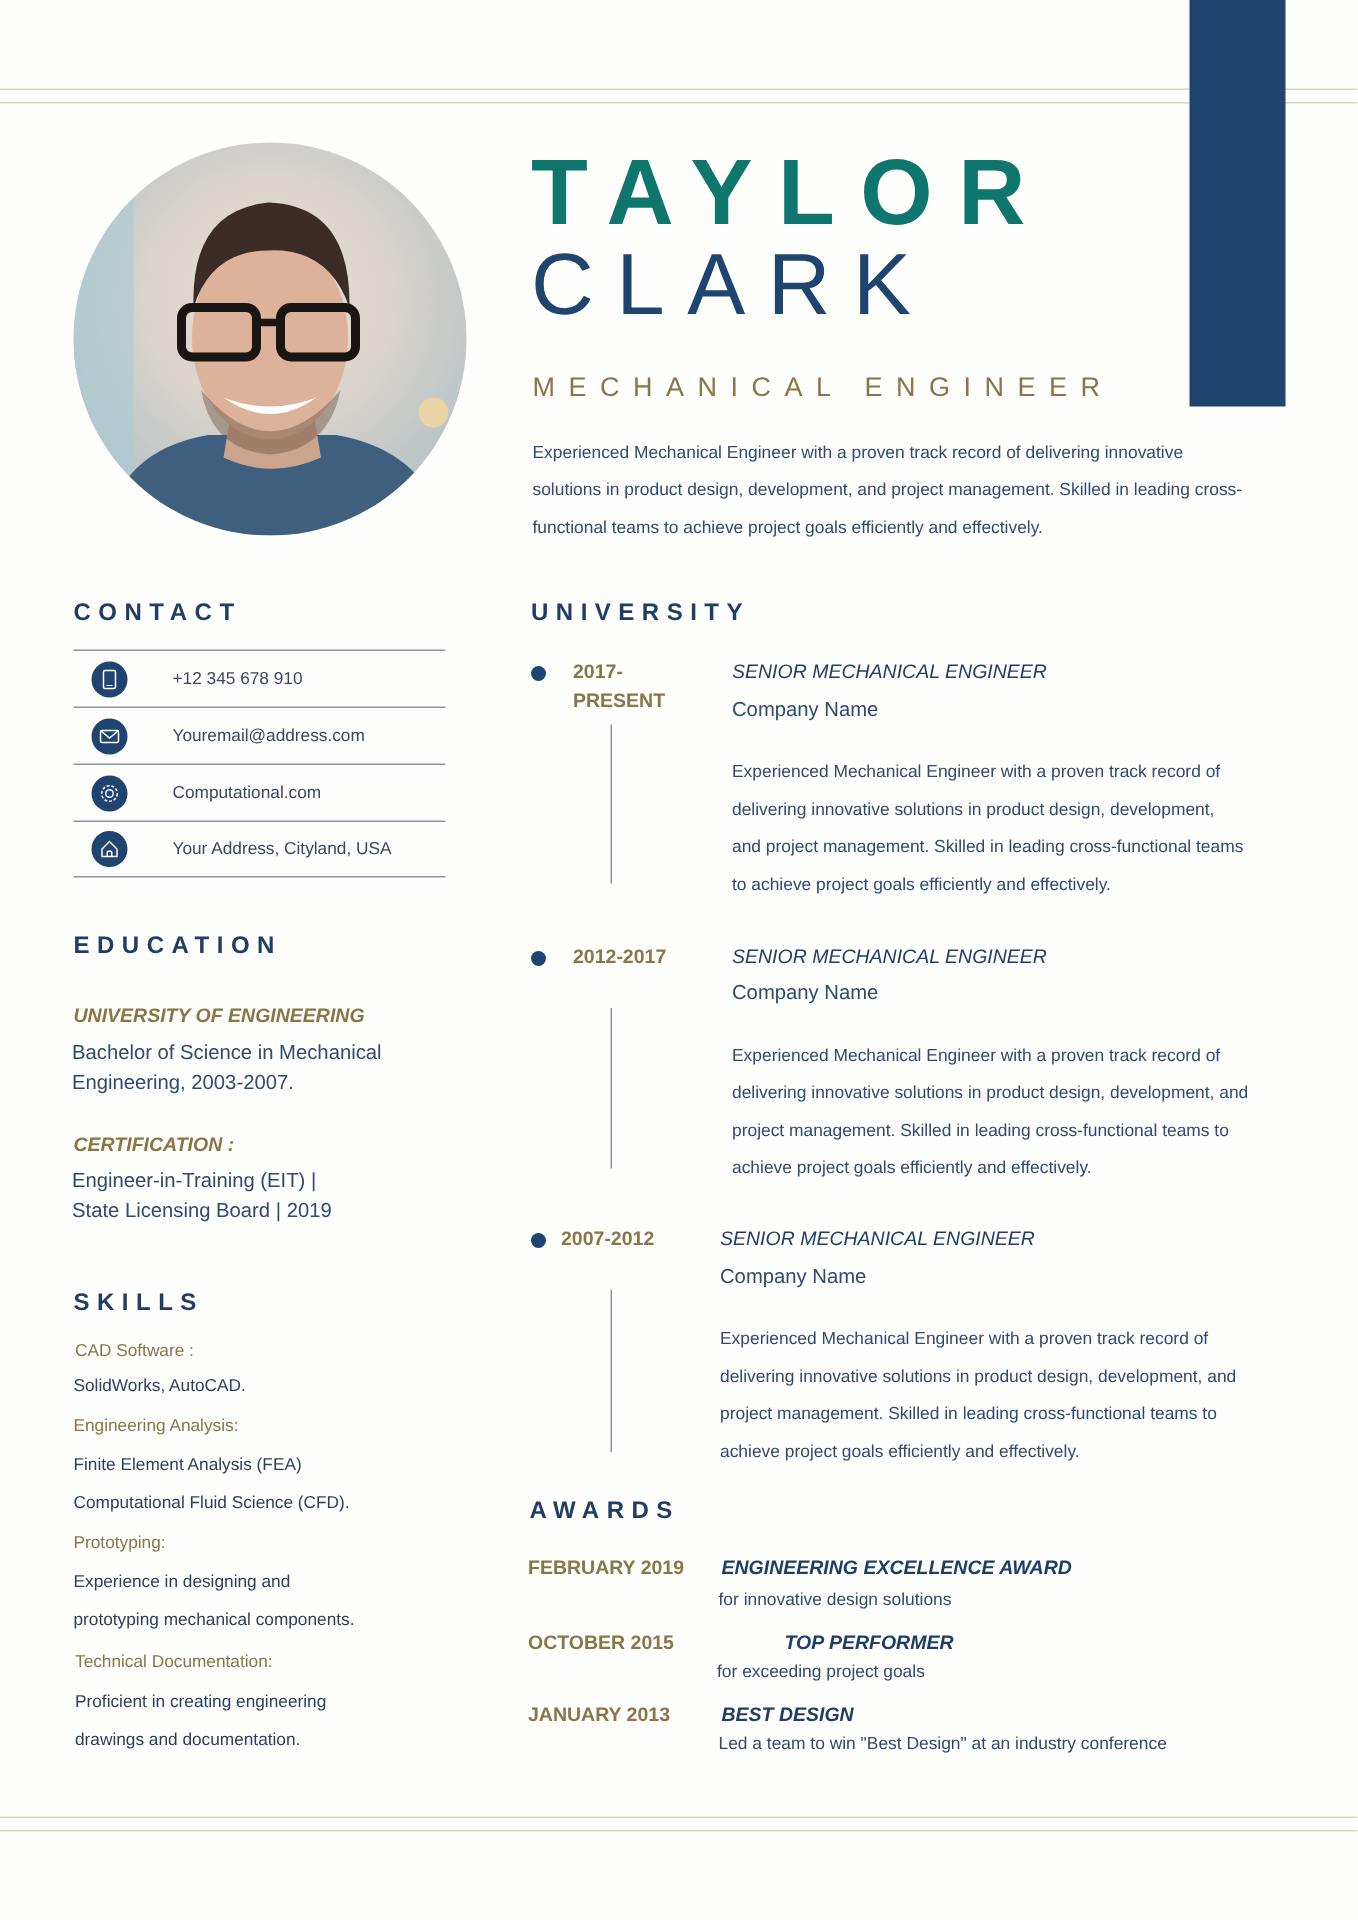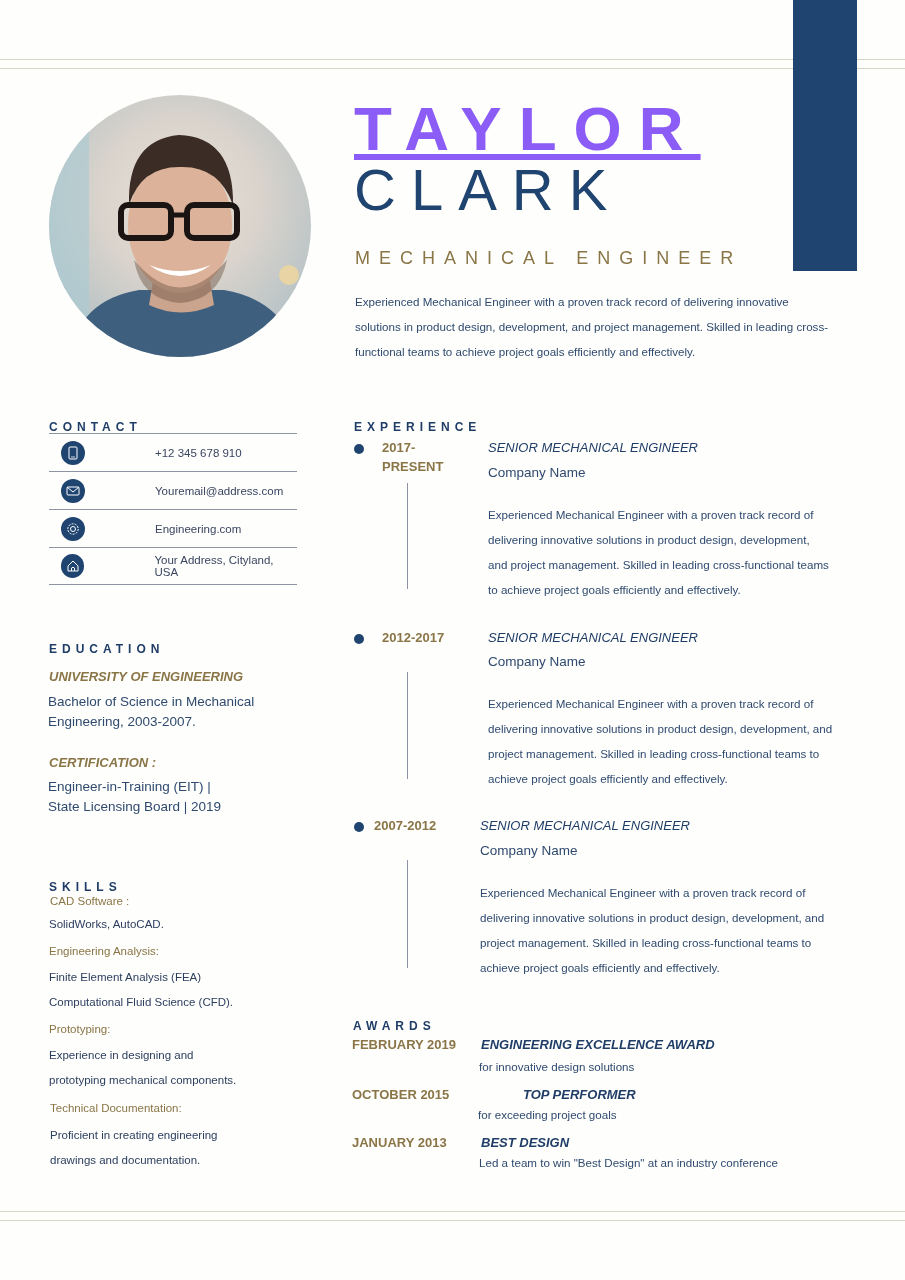--- a/index.html
+++ b/index.html
@@ -3,27 +3,27 @@
 <meta charset="utf-8">
 <style>
   * { box-sizing: border-box; margin: 0; padding: 0; }
   html, body { width: 905px; height: 1280px; background: #fefefd; overflow: hidden; }
   body { position: relative; font-family: "Liberation Sans", sans-serif; color: #2c3e5e; }
   .abs { position: absolute; }
   .hline { position: absolute; left: 0; width: 905px; height: 1px; background: #d6d7bf; }
   .navy-bar { position: absolute; left: 793px; top: 0; width: 64px; height: 271px; background: #1f4470; }
   .photo { position: absolute; left: 49px; top: 95px; width: 262px; height: 262px; border-radius: 50%; overflow: hidden;
     background: radial-gradient(circle at 50% 40%, #e9e2da 0%, #d9d3cc 40%, #b8c3c6 75%, #9fb4bd 100%); }
-  .first-name { left: 354px; top: 97px; font-size: 62px; font-weight: bold; color: #8b5cf6; letter-spacing: 17px; line-height: 64px; text-decoration: underline; }
+  .first-name { left: 354px; top: 97px; font-size: 62px; font-weight: bold; color: #0f766e; letter-spacing: 17px; line-height: 64px; }
   .last-name { left: 354px; top: 160px; font-size: 58px; font-weight: normal; color: #1f4470; letter-spacing: 15px; line-height: 60px; }
   .job-title { left: 355px; top: 248px; font-size: 18px; color: #8a7546; letter-spacing: 9px; }
   .summary { left: 355px; top: 289px; width: 480px; font-size: 11.6px; line-height: 25px; color: #2f4a6e; }
-  .section-title { position: absolute; font-size: 12px; font-weight: bold; color: #1f3d66; letter-spacing: 5px; margin-top: 20px; }
+  .section-title { position: absolute; font-size: 16px; font-weight: bold; color: #1f3d66; letter-spacing: 5px; }
   .contact-list { position: absolute; left: 49px; top: 433px; width: 248px; }
-  .contact-row { display: flex; align-items: center; height: 38px; border-top: 1px solid #8d93a0; gap: 40px; }
+  .contact-row { display: flex; align-items: center; height: 38px; border-top: 1px solid #8d93a0; }
   .contact-row:last-child { border-bottom: 1px solid #8d93a0; }
   .contact-icon { width: 24px; height: 24px; border-radius: 50%; background: #1f4470; margin-left: 12px; display: flex; align-items: center; justify-content: center; }
   .contact-text { margin-left: 30px; font-size: 11.5px; color: #3a4560; }
   .gold-ital { color: #8a7546; font-weight: bold; font-style: italic; font-size: 13px; }
   .edu-text { font-size: 13.5px; line-height: 19.5px; color: #2f4a6e; }
   .skill-head { font-size: 11.5px; color: #8a7546; }
   .skill-text { font-size: 11.5px; color: #2c3e5e; }
   .exp-dot { position: absolute; width: 10px; height: 10px; border-radius: 50%; background: #1f4470; }
   .exp-date { position: absolute; font-size: 13px; font-weight: bold; color: #8a7546; line-height: 19px; }
   .exp-role { position: absolute; font-size: 13px; font-weight: normal; font-style: italic; color: #1f3d66; }
@@ -84,21 +84,21 @@
     </span>
     <span class="contact-text">Youremail@address.com</span>
   </div>
   <div class="contact-row">
     <span class="contact-icon">
       <svg width="14" height="14" viewBox="0 0 14 14">
           <circle cx="7" cy="7" r="5.2" fill="none" stroke="#fff" stroke-width="1" stroke-dasharray="2 1.2"></circle>
           <circle cx="7" cy="7" r="2.5" fill="none" stroke="#fff" stroke-width="1"></circle>
         </svg>
     </span>
-    <span class="contact-text">Engineering.com</span>
+    <span class="contact-text">Computational.com</span>
   </div>
   <div class="contact-row">
     <span class="contact-icon">
       <svg width="14" height="14" viewBox="0 0 14 14">
           <path d="M2 7 L7 2 L12 7 L12 12 L2 12 Z" fill="none" stroke="#fff" stroke-width="1"></path>
           <path d="M5.5 12 L5.5 9 Q7 7.5 8.5 9 L8.5 12" fill="none" stroke="#fff" stroke-width="1"></path>
         </svg>
     </span>
     <span class="contact-text">Your Address, Cityland, USA</span>
   </div>
@@ -122,21 +122,21 @@
 <div class="abs skill-head" style="left:49px; top:945px;">Engineering Analysis:</div>
 <div class="abs skill-text" style="left:49px; top:971px;">Finite Element Analysis (FEA)</div>
 <div class="abs skill-text" style="left:49px; top:996px;">Computational Fluid Science (CFD).</div>
 <div class="abs skill-head" style="left:49px; top:1023px;">Prototyping:</div>
 <div class="abs skill-text" style="left:49px; top:1049px;">Experience in designing and</div>
 <div class="abs skill-text" style="left:49px; top:1074px;">prototyping mechanical components.</div>
 <div class="abs skill-head" style="left:50px; top:1102px;">Technical Documentation:</div>
 <div class="abs skill-text" style="left:50px; top:1129px;">Proficient in creating engineering</div>
 <div class="abs skill-text" style="left:50px; top:1154px;">drawings and documentation.</div>
 
-<div class="section-title" style="left:354px; top:400px;">EXPERIENCE</div>
+<div class="section-title" style="left:354px; top:400px;">UNIVERSITY</div>
 
 <div class="exp-dot" style="left:354px; top:444px;"></div>
 <div class="exp-date" style="left:382px; top:438px;">
   <div>2017-</div>
   <div>PRESENT</div>
 </div>
 <div class="vline" style="left:407px; top:483px; height:106px;"></div>
 <div class="exp-role" style="left:488px; top:440px;">SENIOR MECHANICAL ENGINEER</div>
 <div class="exp-company" style="left:488px; top:465px;">Company Name</div>
 <div class="exp-desc" style="left:488px; top:502px;">

